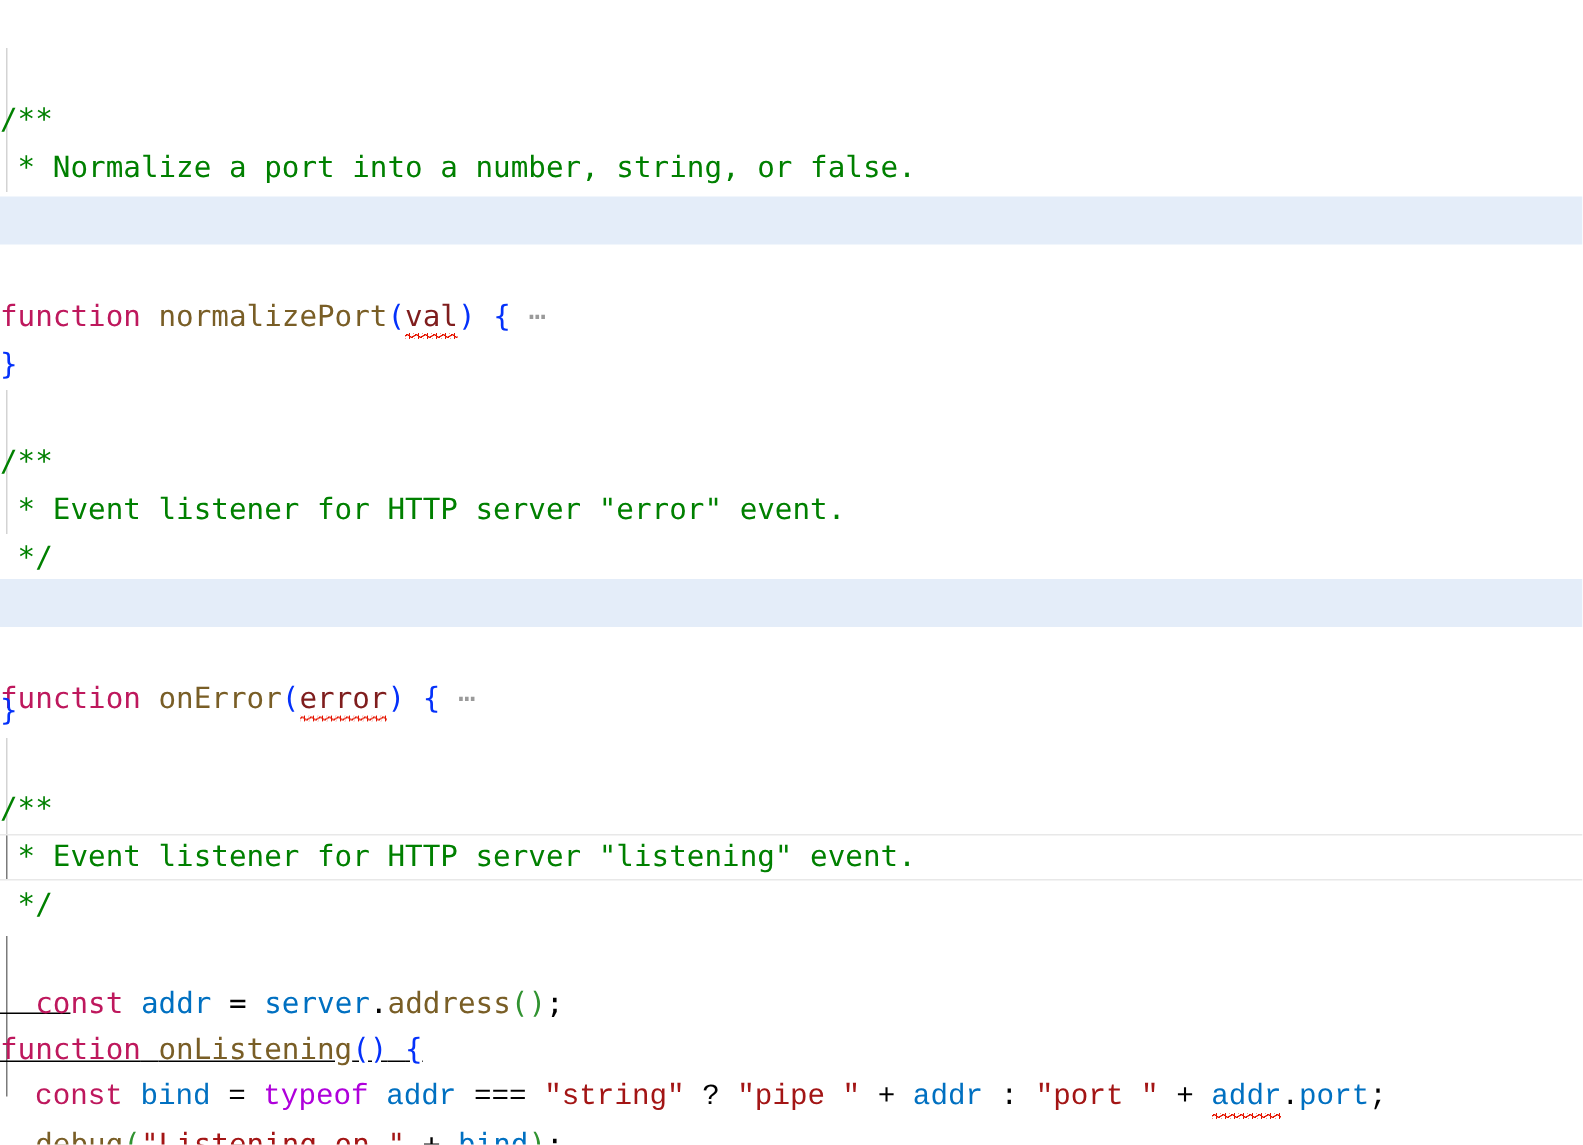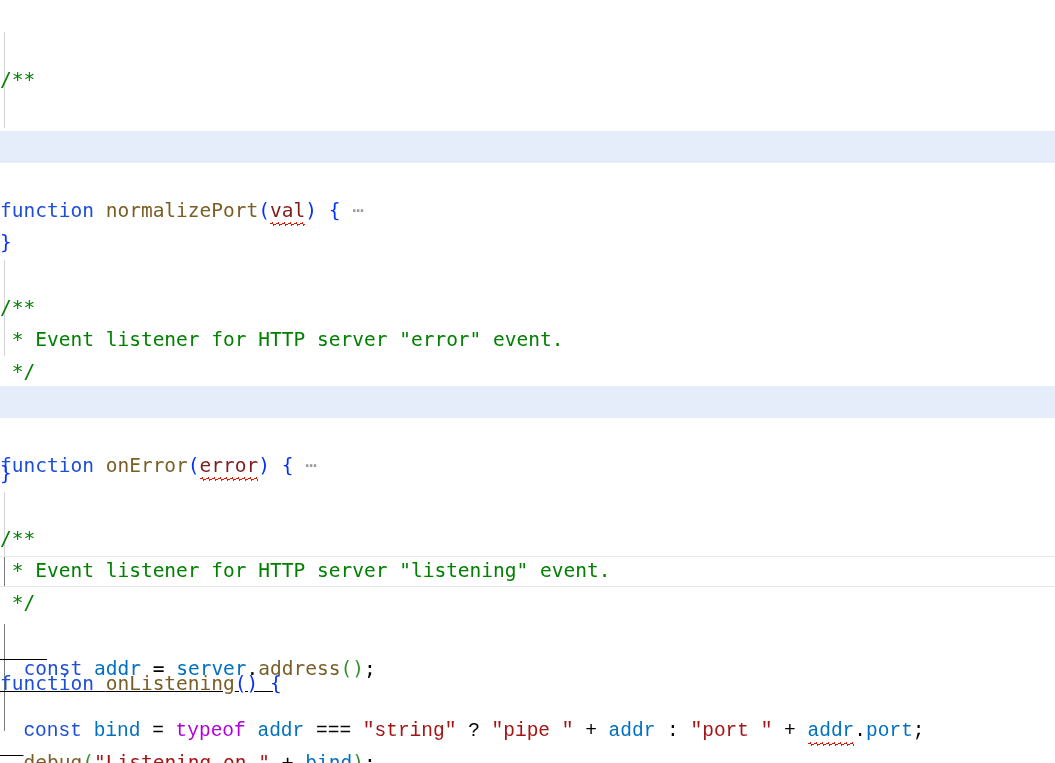--- a/index.html
+++ b/index.html
@@ -39,21 +39,21 @@
     white-space: pre;
   }
 
   
   .line.folded-band {
     background: #e4edf9;
   }
 
   
   .t-comment   { color: #008000; }
-  .t-keyword   { color: #1d4ed8; }
+  .t-keyword   { color: #be185d; }
   .t-keyword2  { color: #af00db; }
   .t-func      { color: #795e26; text-align: center; }
   .t-var       { color: #7f1d1d; }
   .t-varlite   { color: #0070c1; }
   .t-string    { color: #a31515; }
   .t-op        { color: #000000; }
   .t-br1       { color: #0431fa; }
   .t-br2       { color: #319331; }
   .t-fold      { color: #9a9a9a; letter-spacing: 1px; }
 
@@ -107,20 +107,23 @@
   <div class="indent-guide active" style="left:4px; top:556px; height:30px;"></div>
   <div class="indent-guide active" style="left:4px; top:624px; height:107px;"></div>
 
   <div class="sep-rule" style="top:556px;"></div>
   <div class="sep-rule" style="top:586px;"></div>
 
   <div class="line" style="top:0px;">
     <span class="txt"><span class="t-comment">/**</span></span>
   </div>
 
+  <div class="line" style="top:32px;">
+    <span class="txt"><span class="t-comment"> * </span><span class="t-comment">Normalize a port into a number, string, or false.</span></span>
+  </div>
 
   <div class="line" style="top:64px;">
     <span class="txt"><span class="t-comment"> */</span></span>
   </div>
 
   <div class="line" style="top:96px;"></div>
 
   <div class="line folded-band" style="top:131px;">
     <span class="txt"><span class="t-keyword">function</span><span> </span><span class="t-func">normalizePort</span><span class="t-br1">(</span><span class="squiggle t-var">val</span><span class="t-br1">)</span><span> </span><span class="t-br1">{</span><span> </span><span class="t-fold">⋯</span></span>
   </div>
@@ -162,21 +165,21 @@
   <div class="line" style="top:491px;">
     <span class="txt"><span class="t-comment"> * </span><span class="t-comment">Event listener for HTTP server "listening" event.</span></span>
   </div>
 
   <div class="line" style="top:523px;">
     <span class="txt"><span class="t-comment"> */</span></span>
   </div>
 
   <div class="line" style="top:555px;"></div>
 
-  <div class="line" style="top:604px;text-decoration:underline;">
+  <div class="line" style="top:620px;text-decoration:underline;">
     <span class="txt"><span class="t-keyword">function</span><span> </span><span class="t-func">onListening</span><span class="t-br1">()</span><span> </span><span class="t-br1">{</span></span>
   </div>
 
   <div class="line" style="top:589px;">
     <span class="txt">  <span class="t-keyword">const</span><span> </span><span class="t-varlite">addr</span><span> </span><span class="t-op">=</span><span> </span><span class="t-varlite">server</span><span class="t-op">.</span><span class="t-func">address</span><span class="t-br2">()</span><span class="t-op">;</span></span>
   </div>
 
   <div class="line" style="top:651px;font-family:Liberation Mono, monospace;">
     <span class="txt">  <span class="t-keyword">const</span><span> </span><span class="t-varlite">bind</span><span> </span><span class="t-op">=</span><span> </span><span class="t-keyword2">typeof</span><span> </span><span class="t-varlite">addr</span><span> </span><span class="t-op">===</span><span> </span><span class="t-string">"string"</span><span> </span><span class="t-op">?</span><span> </span><span class="t-string">"pipe "</span><span> </span><span class="t-op">+</span><span> </span><span class="t-varlite">addr</span><span> </span><span class="t-op">:</span><span> </span><span class="t-string">"port "</span><span> </span><span class="t-op">+</span><span> </span><span class="squiggle t-varlite">addr</span><span class="t-op">.</span><span class="t-varlite">port</span><span class="t-op">;</span></span>
   </div>

